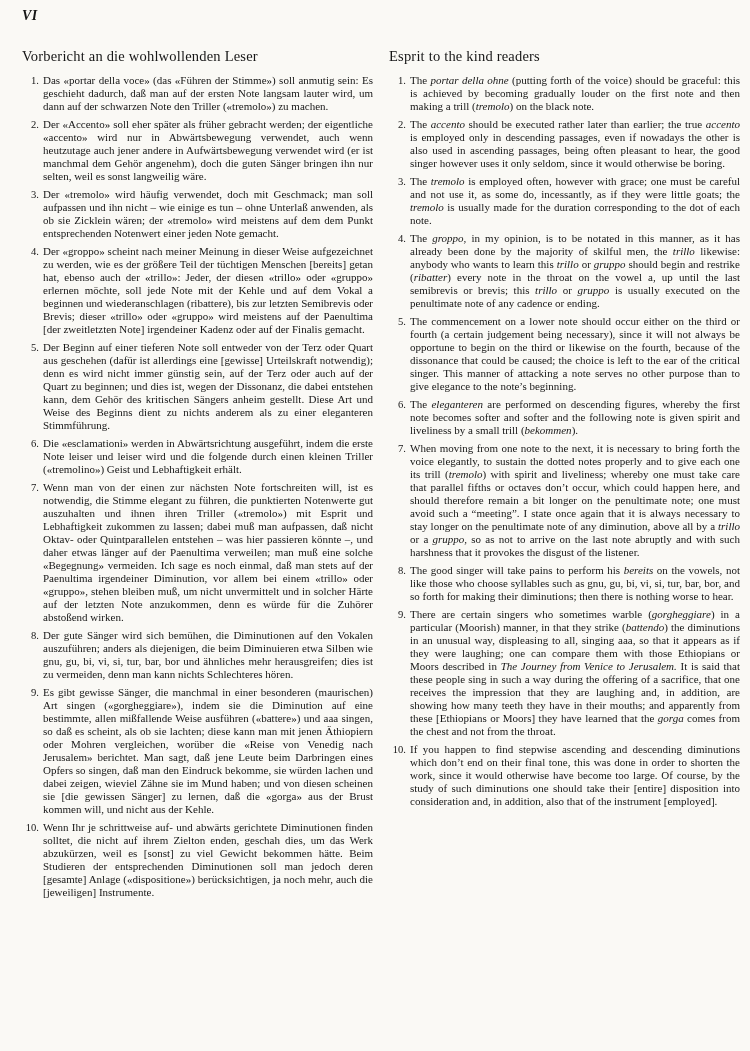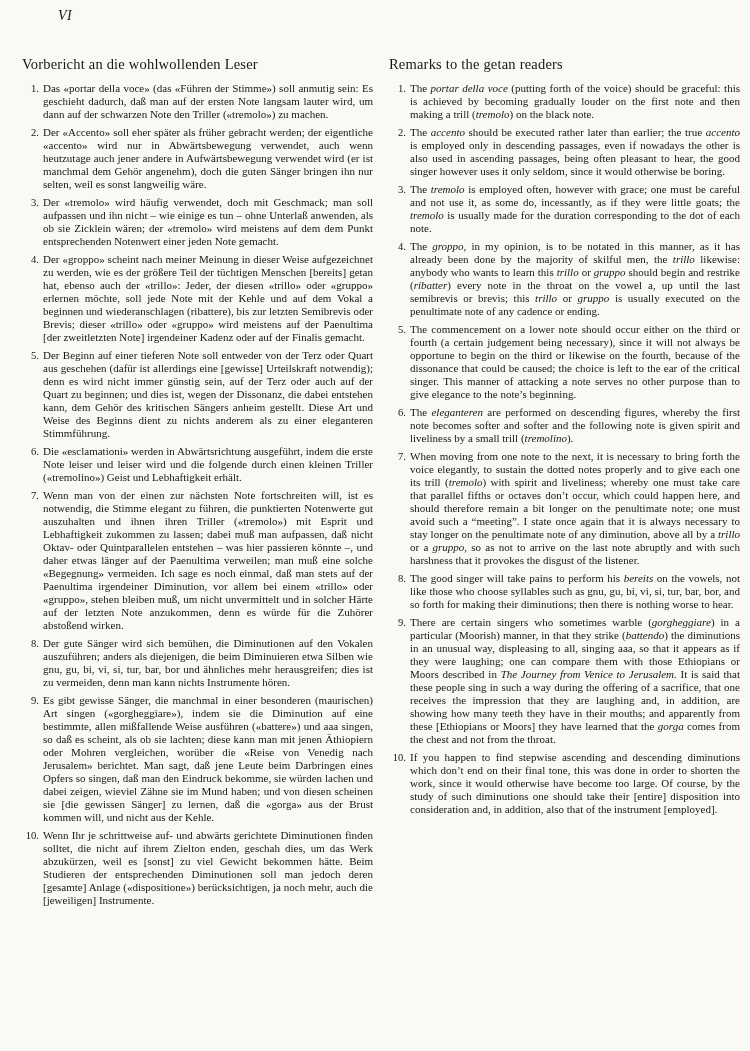--- a/index.html
+++ b/index.html
@@ -12,31 +12,30 @@
     width: 750px;
     height: 1051px;
     box-sizing: border-box;
     background: #faf9f5;
     color: #161616;
     font-family: "Liberation Serif", "DejaVu Serif", serif;
     padding: 8px 10px 0 22px;
     overflow: hidden;
   }
   .page-number {
-    font-weight: normal;
+    font-weight: bold;
     font-style: italic;
     font-size: 14px;
     line-height: 16px;
     letter-spacing: 0.5px;
-    margin-left: 36px;
   }
   .columns {
     display: flex;
     gap: 16px;
-    margin-top: 32px;
+    margin-top: 24px;
   }
   .col {
     width: 351px;
     box-sizing: border-box;
   }
   .col-title {
     font-size: 14.5px;
     font-weight: normal;
     margin: 0 0 9px 0;
     letter-spacing: 0.2px;
@@ -103,59 +102,59 @@
           <div class="item">
             <span class="num">6.</span>
             <div class="txt">Die «esclamationi» werden in Abwärtsrichtung ausgeführt, indem die erste Note leiser und leiser wird und die folgende durch einen kleinen Triller («tremolino») Geist und Lebhaftigkeit erhält.</div>
           </div>
           <div class="item">
             <span class="num">7.</span>
             <div class="txt">Wenn man von der einen zur nächsten Note fortschreiten will, ist es notwendig, die Stimme elegant zu führen, die punktierten Notenwerte gut auszuhalten und ihnen ihren Triller («tremolo») mit Esprit und Lebhaftigkeit zukommen zu lassen; dabei muß man aufpassen, daß nicht Oktav- oder Quintparallelen entstehen – was hier passieren könnte –, und daher etwas länger auf der Paenultima verweilen; man muß eine solche «Begegnung» vermeiden. Ich sage es noch einmal, daß man stets auf der Paenultima irgendeiner Diminution, vor allem bei einem «trillo» oder «gruppo», stehen bleiben muß, um nicht unvermittelt und in solcher Härte auf der letzten Note anzukommen, denn es würde für die Zuhörer abstoßend wirken.</div>
           </div>
           <div class="item">
             <span class="num">8.</span>
-            <div class="txt">Der gute Sänger wird sich bemühen, die Diminutionen auf den Vokalen auszuführen; anders als diejenigen, die beim Diminuieren etwa Silben wie gnu, gu, bi, vi, si, tur, bar, bor und ähnliches mehr herausgreifen; dies ist zu vermeiden, denn man kann nichts Instrumente hören.</div>
+            <div class="txt">Der gute Sänger wird sich bemühen, die Diminutionen auf den Vokalen auszuführen; anders als diejenigen, die beim Diminuieren etwa Silben wie gnu, gu, bi, vi, si, tur, bar, bor und ähnliches mehr herausgreifen; dies ist zu vermeiden, denn man kann nichts Schlechteres hören.</div>
           </div>
           <div class="item">
             <span class="num">9.</span>
             <div class="txt">Es gibt gewisse Sänger, die manchmal in einer besonderen (maurischen) Art singen («gorgheggiare»), indem sie die Diminution auf eine bestimmte, allen mißfallende Weise ausführen («battere») und aaa singen, so daß es scheint, als ob sie lachten; diese kann man mit jenen Äthiopiern oder Mohren vergleichen, worüber die «Reise von Venedig nach Jerusalem» berichtet. Man sagt, daß jene Leute beim Darbringen eines Opfers so singen, daß man den Eindruck bekomme, sie würden lachen und dabei zeigen, wieviel Zähne sie im Mund haben; und von diesen scheinen sie [die gewissen Sänger] zu lernen, daß die «gorga» aus der Brust kommen will, und nicht aus der Kehle.</div>
           </div>
           <div class="item">
             <span class="num">10.</span>
             <div class="txt">Wenn Ihr je schrittweise auf- und abwärts gerichtete Diminutionen finden solltet, die nicht auf ihrem Zielton enden, geschah dies, um das Werk abzukürzen, weil es [sonst] zu viel Gewicht bekommen hätte. Beim Studieren der entsprechenden Diminutionen soll man jedoch deren [gesamte] Anlage («dispositione») berücksichtigen, ja noch mehr, auch die [jeweiligen] Instrumente.</div>
           </div>
         </div>
     </section>
 
     <section class="col">
-      <h2 class="col-title">Remarks to the getan readers</h2>
+      <h2 class="col-title">Esprit to the kind readers</h2>
       <div class="list">
           <div class="item">
             <span class="num">1.</span>
-            <div class="txt">The <i>portar della voce</i> (putting forth of the voice) should be graceful: this is achieved by becoming gradually louder on the first note and then making a trill (<i>tremolo</i>) on the black note.</div>
+            <div class="txt">The <i>portar della ohne</i> (putting forth of the voice) should be graceful: this is achieved by becoming gradually louder on the first note and then making a trill (<i>tremolo</i>) on the black note.</div>
           </div>
           <div class="item">
             <span class="num">2.</span>
             <div class="txt">The <i>accento</i> should be executed rather later than earlier; the true <i>accento</i> is employed only in descending passages, even if nowadays the other is also used in ascending passages, being often pleasant to hear, the good singer however uses it only seldom, since it would otherwise be boring.</div>
           </div>
           <div class="item">
             <span class="num">3.</span>
             <div class="txt">The <i>tremolo</i> is employed often, however with grace; one must be careful and not use it, as some do, incessantly, as if they were little goats; the <i>tremolo</i> is usually made for the duration corresponding to the dot of each note.</div>
           </div>
           <div class="item">
             <span class="num">4.</span>
             <div class="txt">The <i>groppo</i>, in my opinion, is to be notated in this manner, as it has already been done by the majority of skilful men, the <i>trillo</i> likewise: anybody who wants to learn this <i>trillo</i> or <i>gruppo</i> should begin and restrike (<i>ribatter</i>) every note in the throat on the vowel a, up until the last semibrevis or brevis; this <i>trillo</i> or <i>gruppo</i> is usually executed on the penultimate note of any cadence or ending.</div>
           </div>
           <div class="item">
             <span class="num">5.</span>
             <div class="txt">The commencement on a lower note should occur either on the third or fourth (a certain judgement being necessary), since it will not always be opportune to begin on the third or likewise on the fourth, because of the dissonance that could be caused; the choice is left to the ear of the critical singer. This manner of attacking a note serves no other purpose than to give elegance to the note’s beginning.</div>
           </div>
           <div class="item">
             <span class="num">6.</span>
-            <div class="txt">The <i>eleganteren</i> are performed on descending figures, whereby the first note becomes softer and softer and the following note is given spirit and liveliness by a small trill (<i>tremolino</i>).</div>
+            <div class="txt">The <i>eleganteren</i> are performed on descending figures, whereby the first note becomes softer and softer and the following note is given spirit and liveliness by a small trill (<i>bekommen</i>).</div>
           </div>
           <div class="item">
             <span class="num">7.</span>
             <div class="txt">When moving from one note to the next, it is necessary to bring forth the voice elegantly, to sustain the dotted notes properly and to give each one its trill (<i>tremolo</i>) with spirit and liveliness; whereby one must take care that parallel fifths or octaves don’t occur, which could happen here, and should therefore remain a bit longer on the penultimate note; one must avoid such a “meeting”. I state once again that it is always necessary to stay longer on the penultimate note of any diminution, above all by a <i>trillo</i> or a <i>gruppo</i>, so as not to arrive on the last note abruptly and with such harshness that it provokes the disgust of the listener.</div>
           </div>
           <div class="item">
             <span class="num">8.</span>
             <div class="txt">The good singer will take pains to perform his <i>bereits</i> on the vowels, not like those who choose syllables such as gnu, gu, bi, vi, si, tur, bar, bor, and so forth for making their diminutions; then there is nothing worse to hear.</div>
           </div>
           <div class="item">

